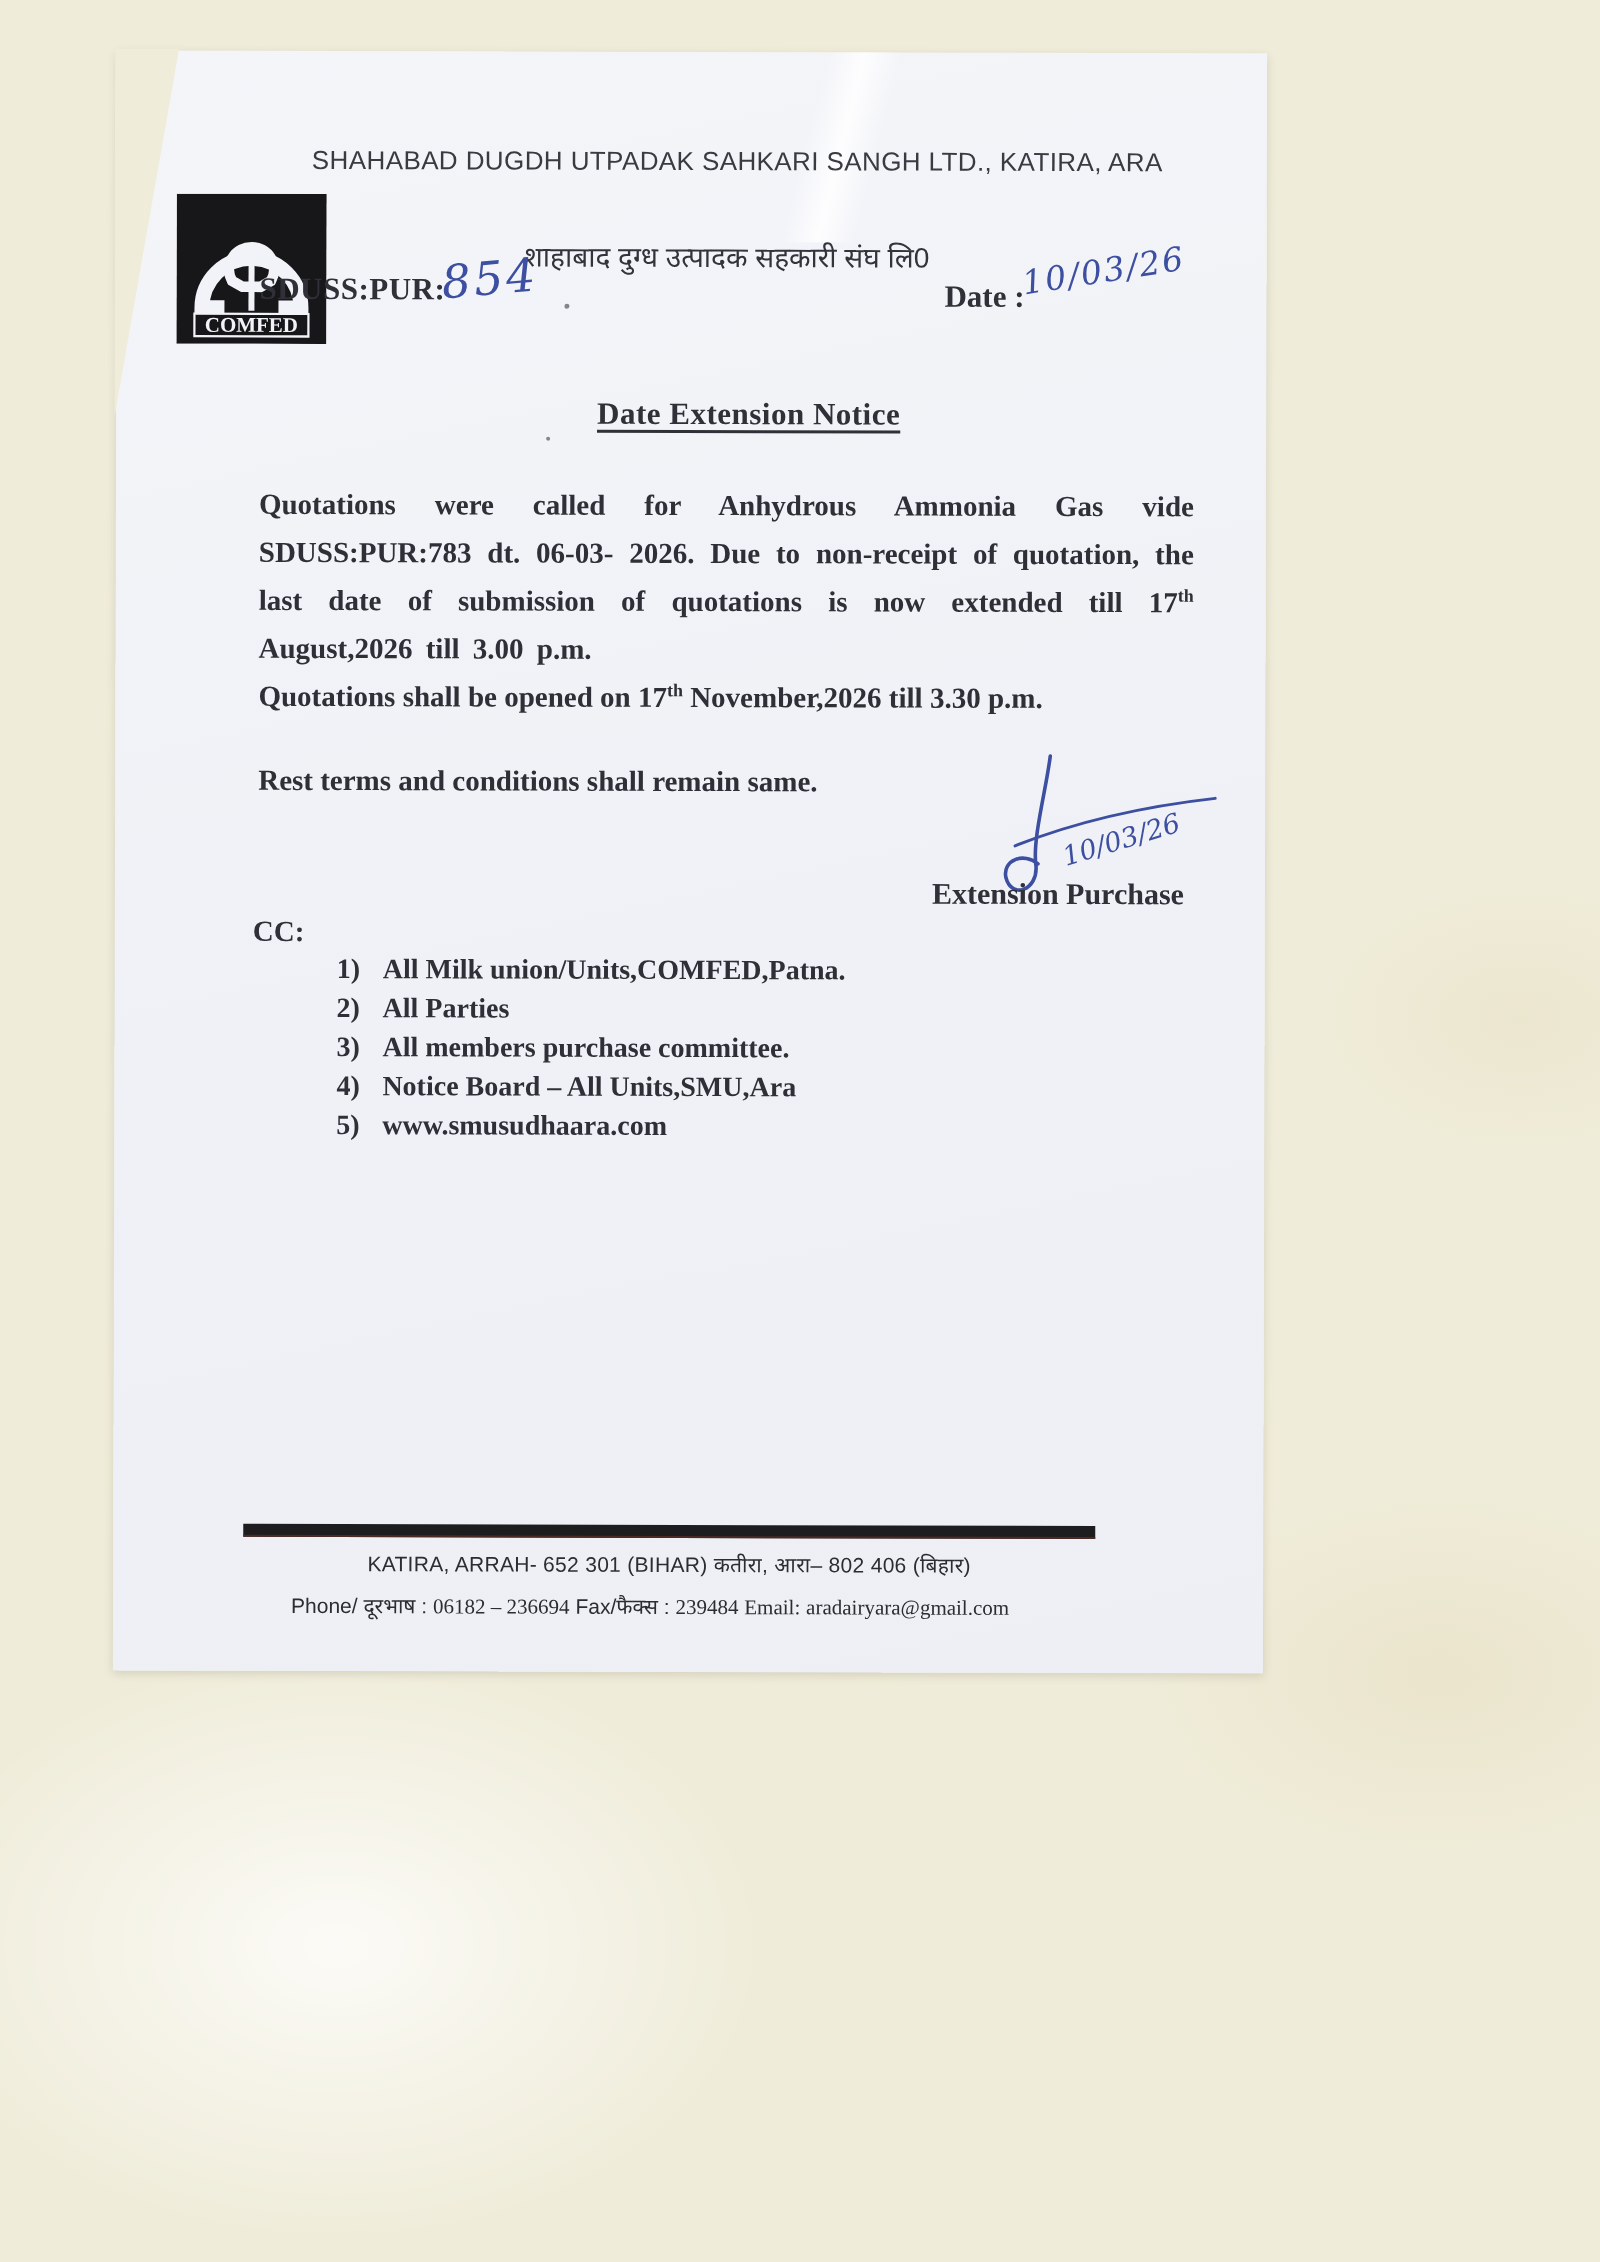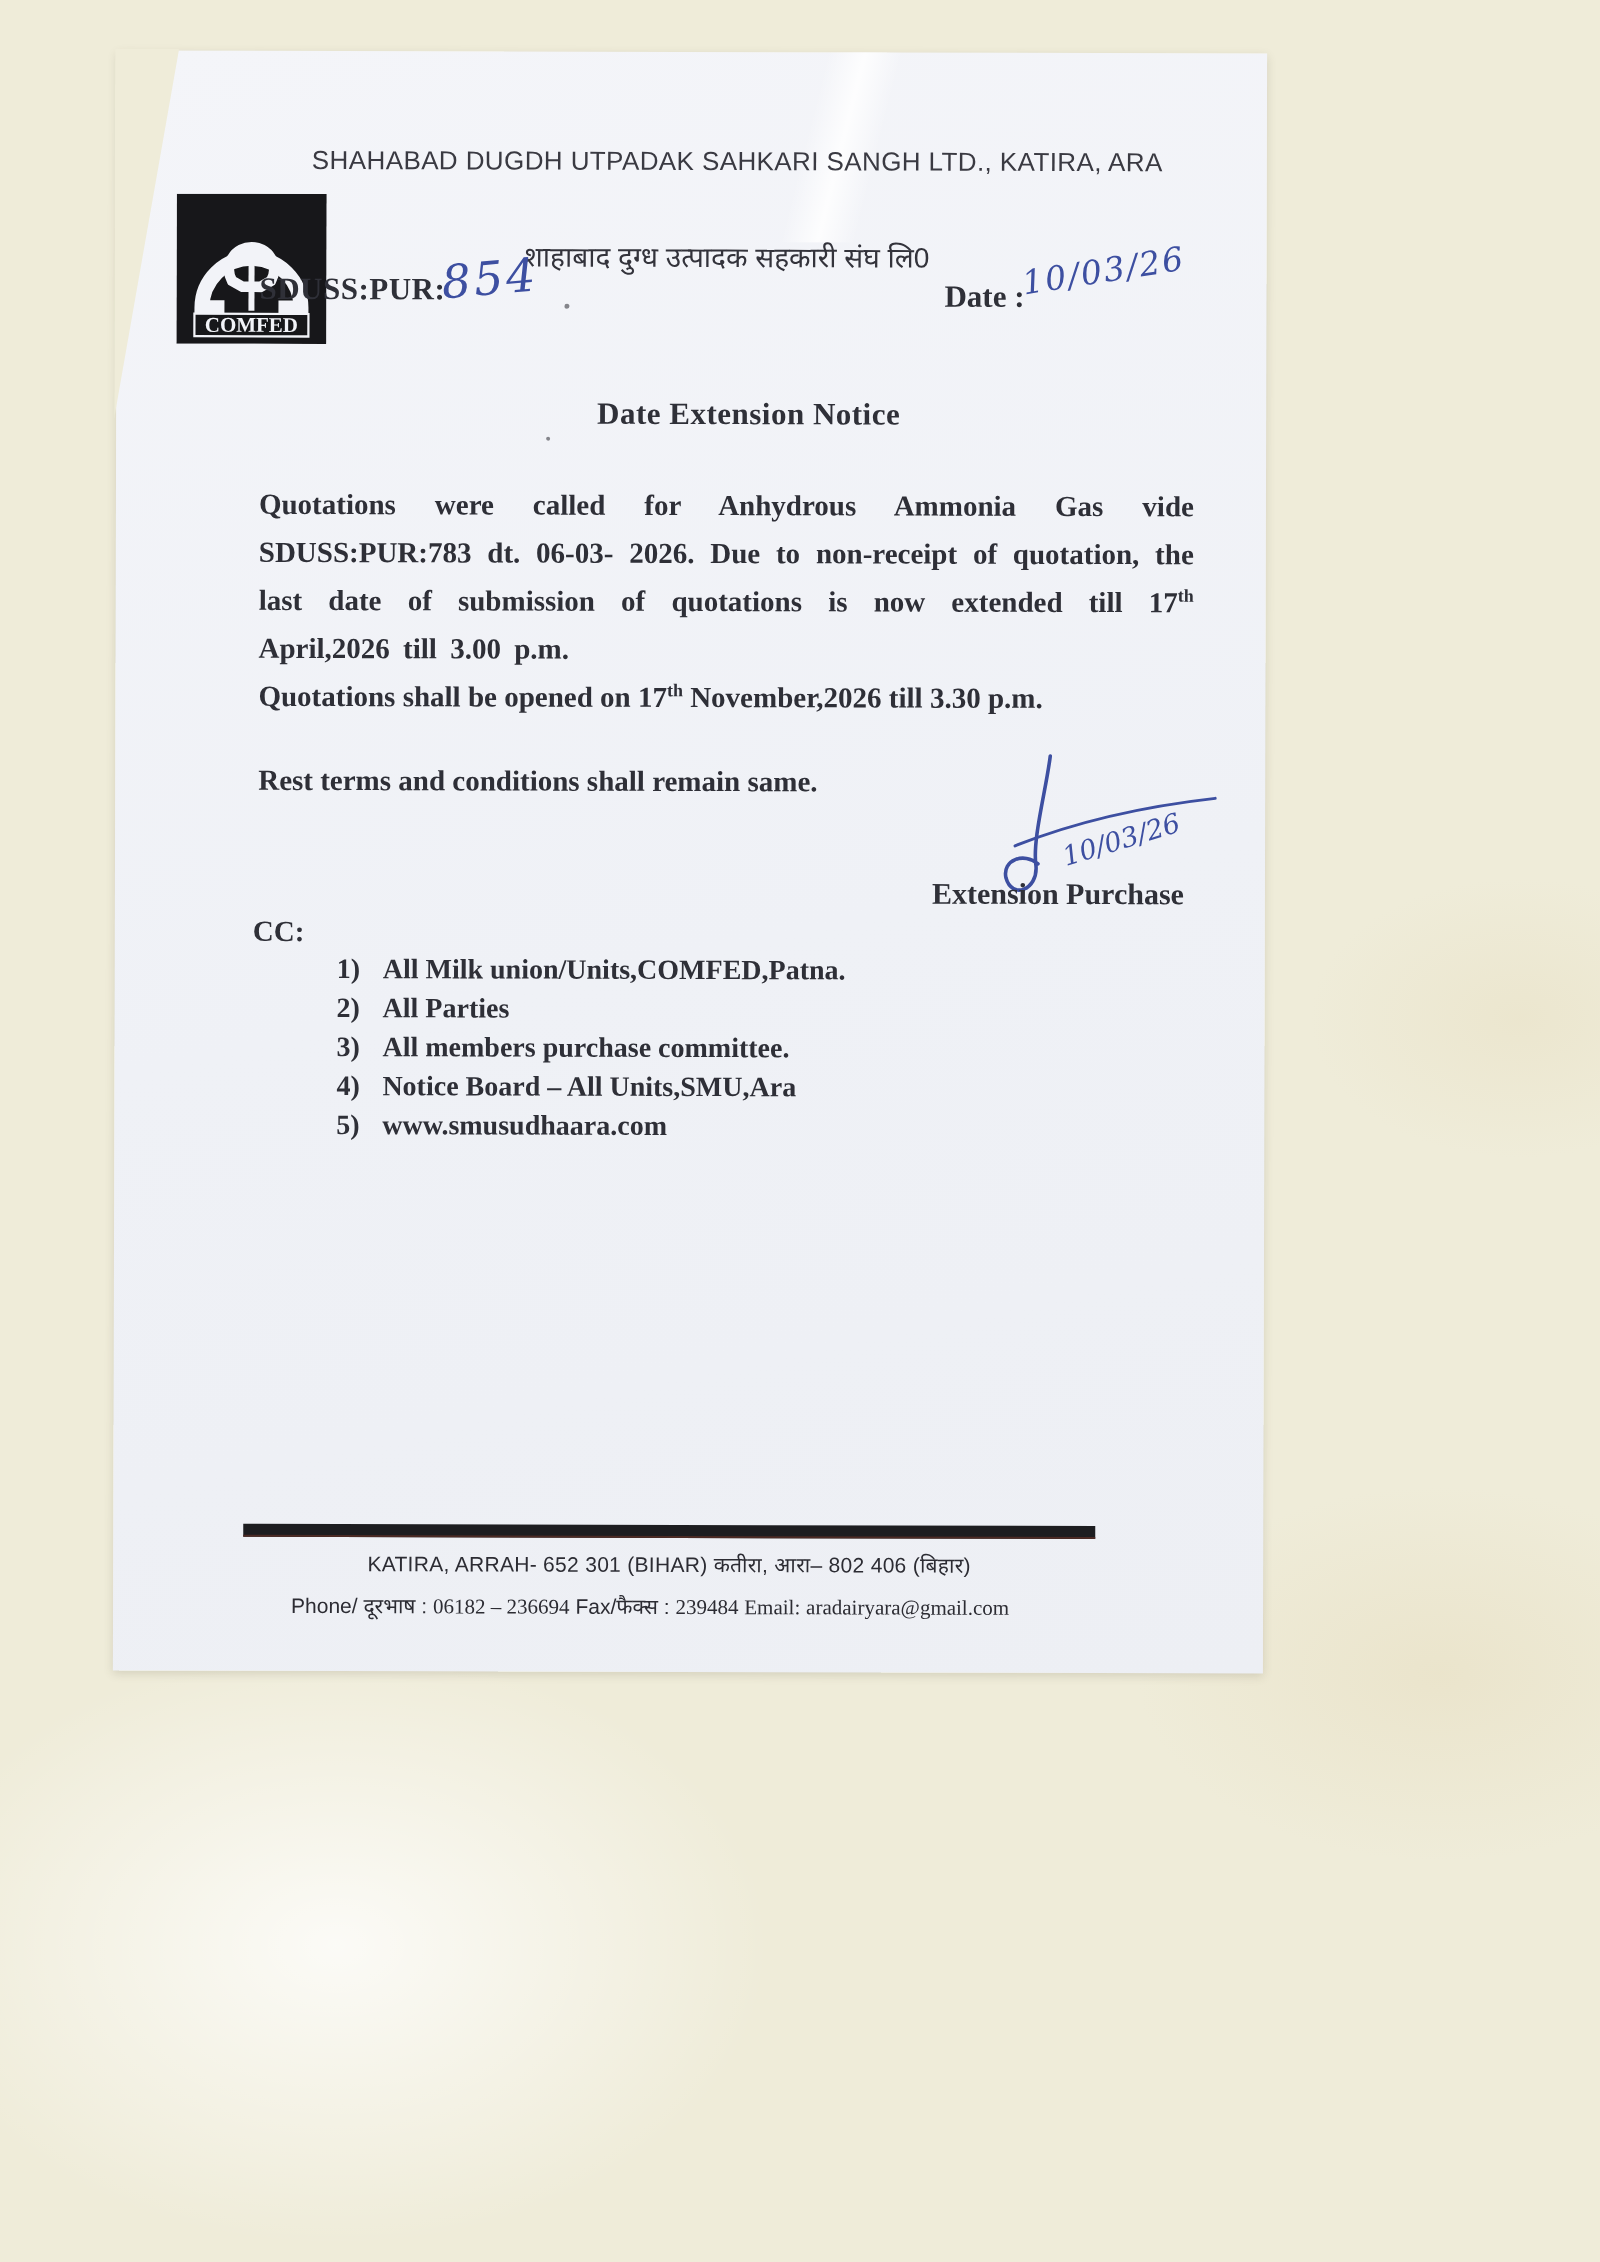--- a/index.html
+++ b/index.html
@@ -38,21 +38,21 @@
   }
   .ref-label{position:absolute;left:143px;top:220px;font-size:31px;font-weight:bold;letter-spacing:0.5px;}
   .date-label{position:absolute;left:828px;top:226px;font-size:31px;font-weight:bold;}
   .hand{font-family:"DejaVu Serif",serif;font-style:italic;color:#3d4fa1;}
   .ref-value{position:absolute;left:325px;top:200px;font-size:46px;transform:rotate(-5deg);letter-spacing:3px;}
   .date-value{position:absolute;left:905px;top:198px;font-size:33px;transform:rotate(-9deg);letter-spacing:2px;}
   .notice-title{
     position:absolute;left:143px;top:344px;width:935px;text-align:center;
     font-size:31px;font-weight:bold;letter-spacing:0.5px;transform:translateX(22px);
   }
-  .notice-title span{text-decoration-thickness:2.5px;text-underline-offset:6px;margin-top:12px;}
+  .notice-title span{text-decoration:underline;text-decoration-thickness:2.5px;text-underline-offset:6px;margin-top:12px;}
   .para{
     position:absolute;left:143px;width:935px;
     font-size:29px;font-weight:bold;line-height:48px;color:#2e2f37;
   }
   .p1{top:400px;text-align:justify;word-spacing:6px;}
   .p2{top:592px;}
   .p3{top:676px;}
   sup{font-size:0.62em;vertical-align:super;line-height:0;}
   .sig{position:absolute;left:855px;top:695px;width:270px;height:160px;}
   .sig-title{position:absolute;left:808px;top:824px;width:270px;text-align:center;font-size:30px;font-weight:bold;}
@@ -94,21 +94,21 @@
 
   <div class="ref-label">SDUSS:PUR:</div>
   <div class="ref-value hand">854</div>
   <div class="date-label">Date :</div>
   <div class="date-value hand">10/03/26</div>
 
   <div class="notice-title">
     <span>Date Extension Notice</span>
   </div>
 
-  <p class="para p1"><span>Quotations  were   called for Anhydrous Ammonia Gas vide SDUSS:PUR:783  dt. 06-03- 2026. Due to non-receipt of  quotation, the last date of submission of quotations  is  now extended till 17</span><sup>th</sup><span> April,2026 till 3.00 p.m.</span></p>
+  <p class="para p1"><span>Quotations  were   called for Anhydrous Ammonia Gas vide SDUSS:PUR:783  dt. 06-03- 2026. Due to non-receipt of  quotation, the last date of submission of quotations  is  now extended till 17</span><sup>th</sup><span> August,2026 till 3.00 p.m.</span></p>
 
   <p class="para p2"><span>Quotations shall be opened on  17</span><sup>th</sup><span> November,2026 till 3.30 p.m.</span></p>
 
   <p class="para p3">Rest terms and conditions shall remain same.</p>
 
   <svg class="sig" viewBox="0 0 270 160">
     <g stroke="#3d4fa1" fill="none" stroke-linecap="round">
       <path d="M 45 98 C 105 74, 175 58, 245 50" stroke-width="3"></path>
       <path d="M 80 8 C 76 42, 62 92, 66 118 C 68 142, 42 152, 36 130 C 32 112, 54 104, 68 116" stroke-width="3.6"></path>
     </g>

